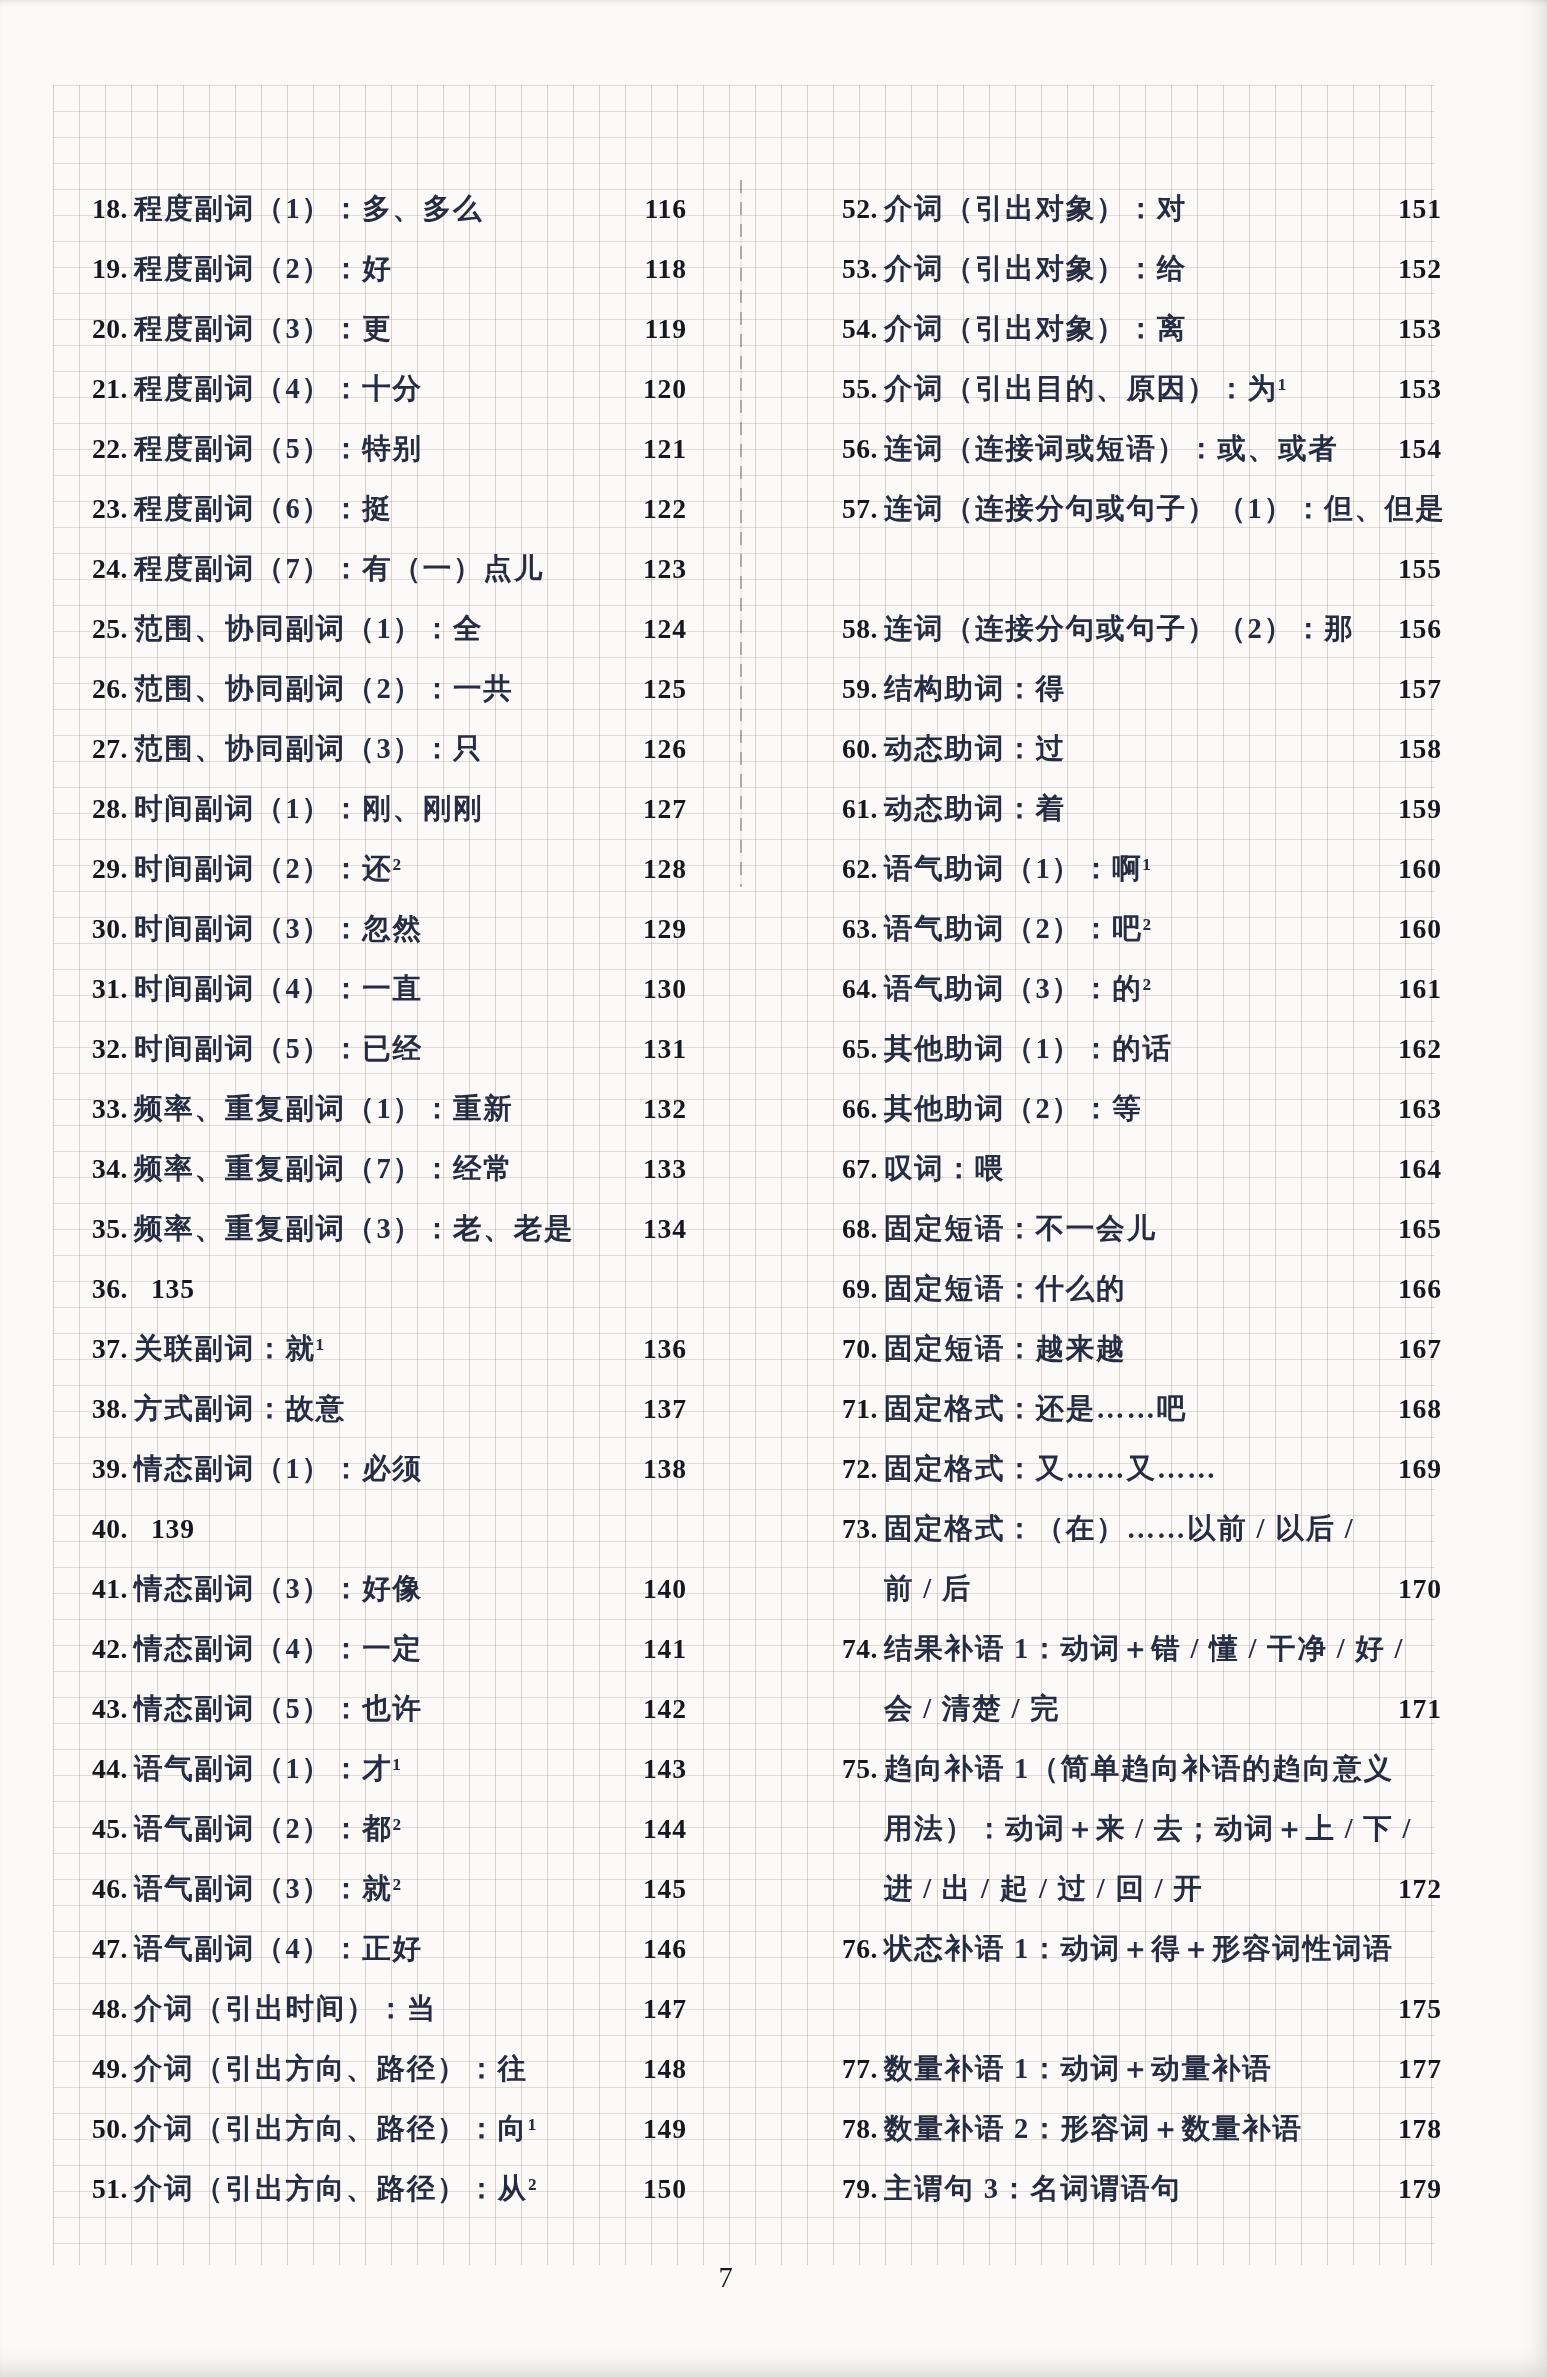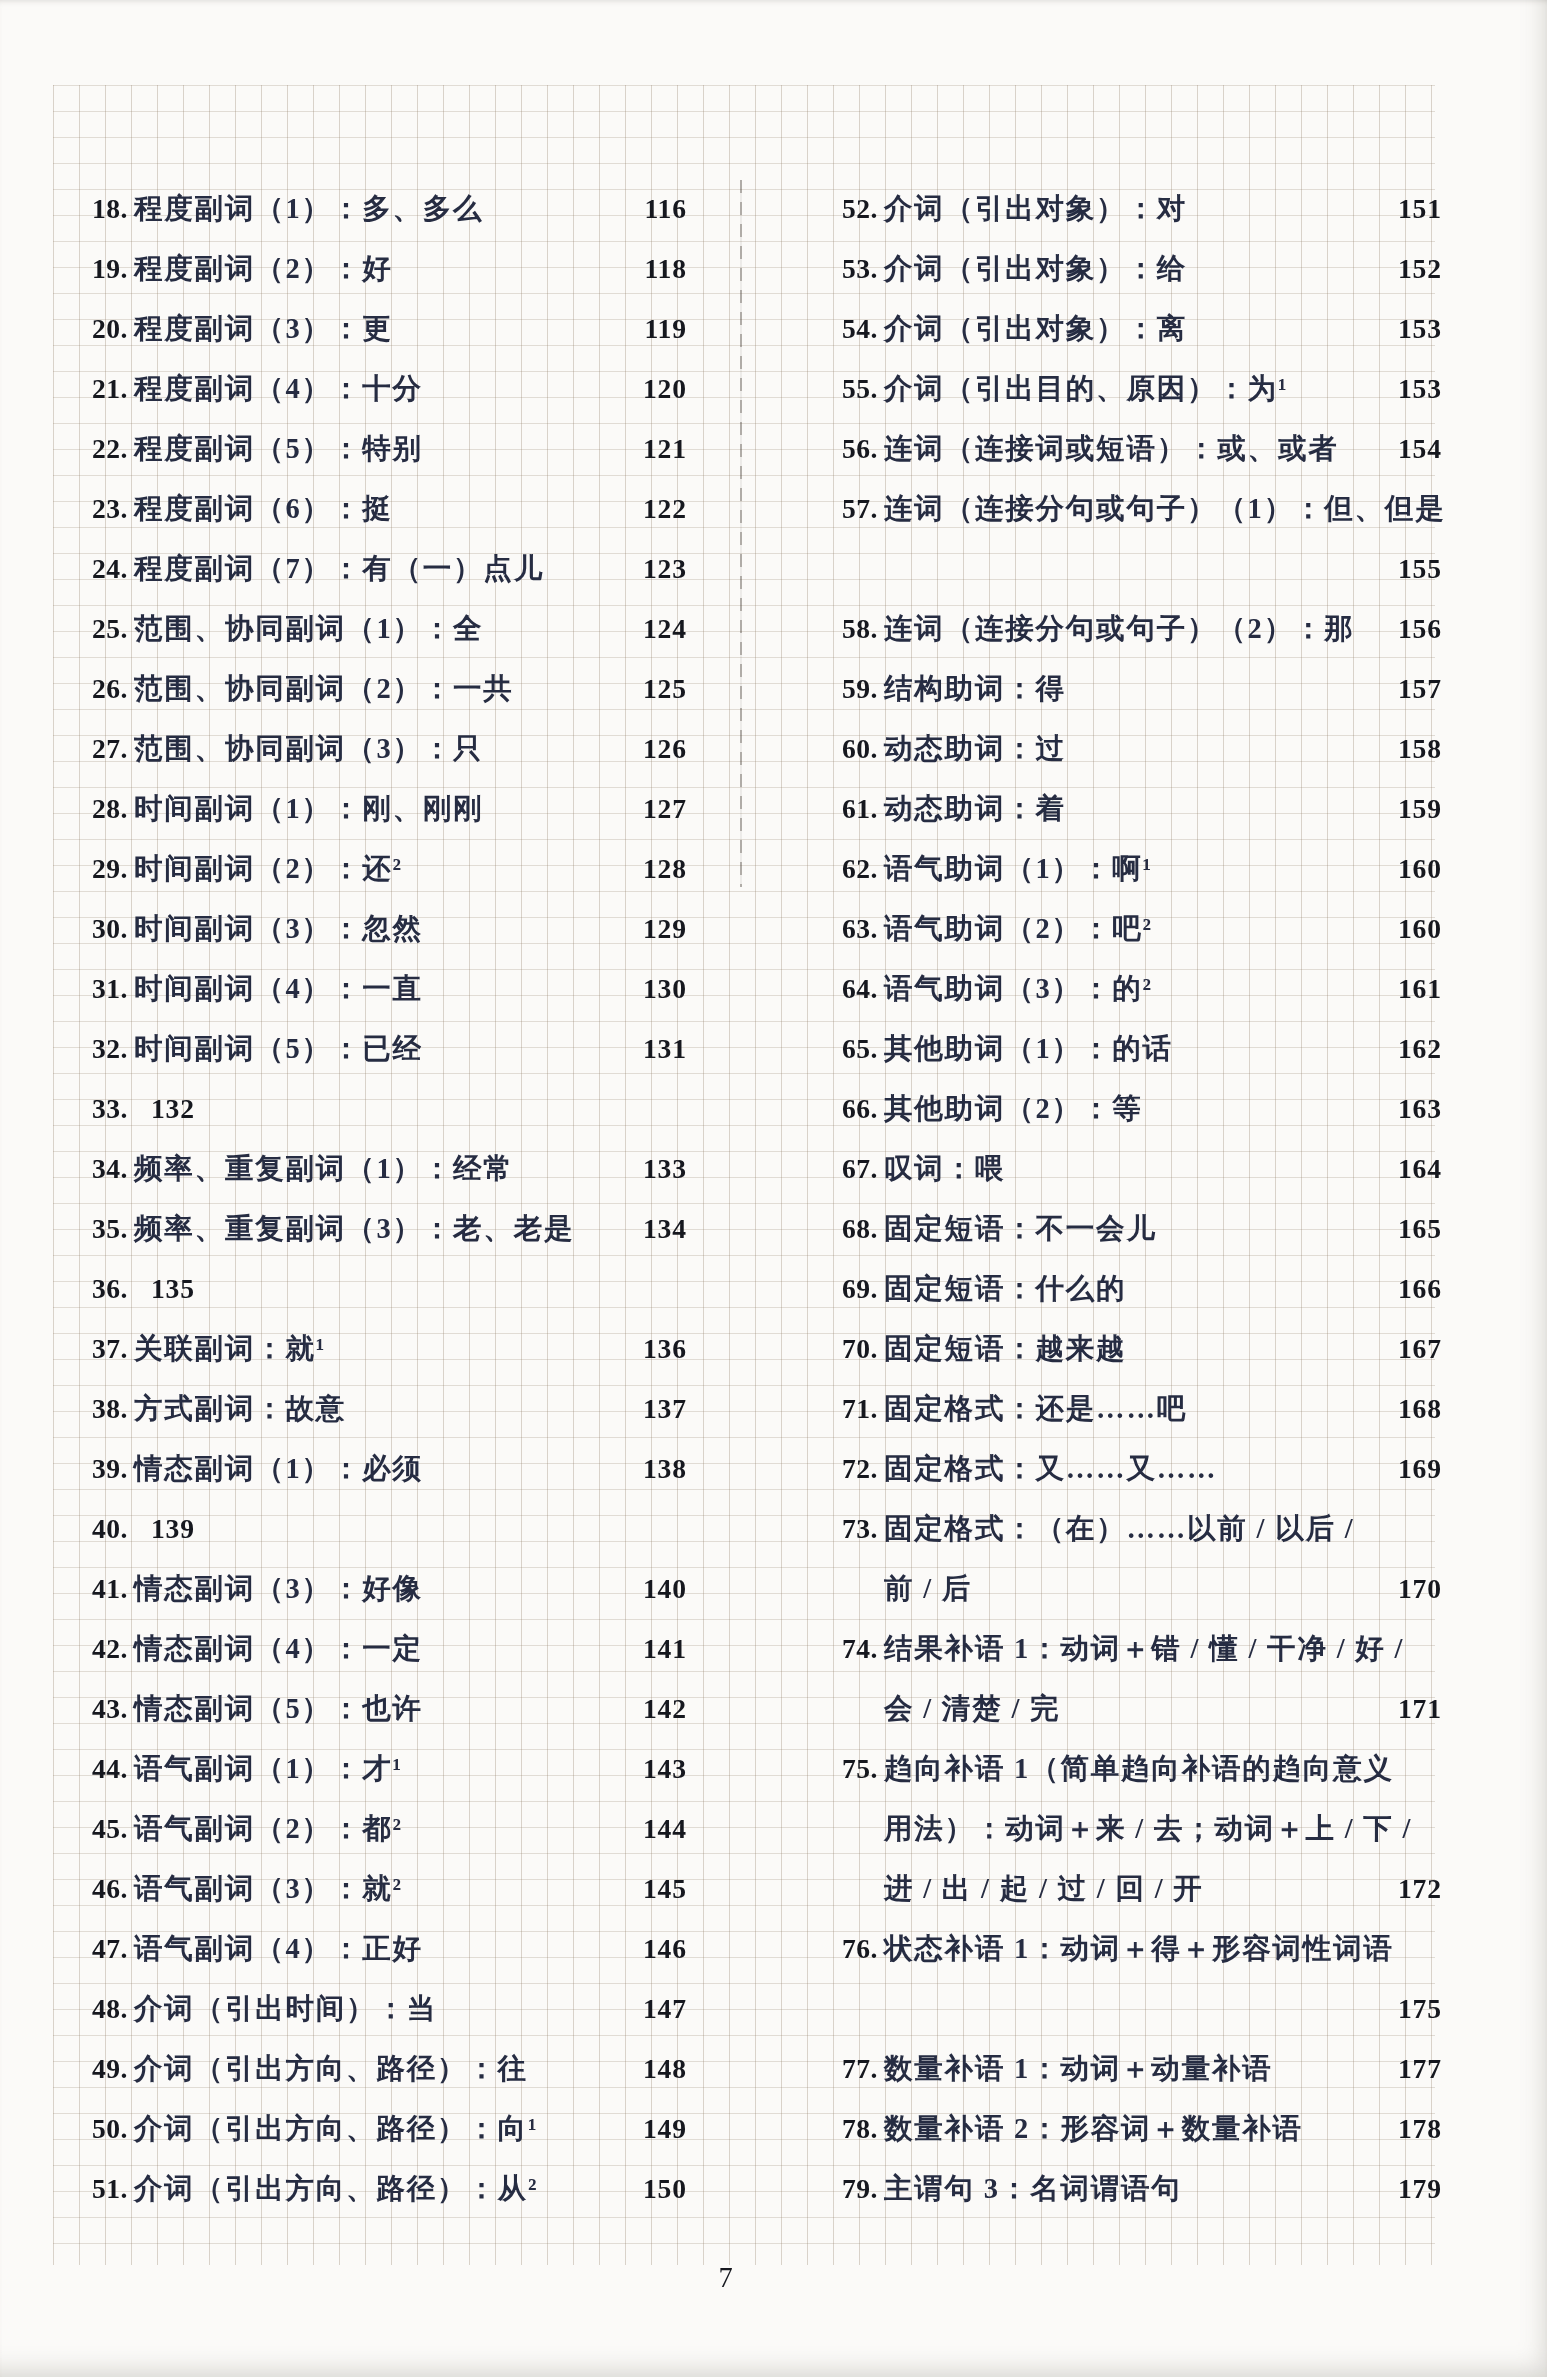--- a/index.html
+++ b/index.html
@@ -131,25 +131,26 @@
         <span class="title">时间副词（4）：一直</span>
         <span class="page-num">130</span>
       </div>
       <div class="row">
         <span class="num">32.</span>
         <span class="title">时间副词（5）：已经</span>
         <span class="page-num">131</span>
       </div>
       <div class="row">
         <span class="num">33.</span>
+        <span class="title">频率、重复副词（1）：重新</span>
         <span class="page-num">132</span>
       </div>
       <div class="row">
         <span class="num">34.</span>
-        <span class="title">频率、重复副词（1）：经常</span>
+        <span class="title">频率、重复副词（7）：经常</span>
         <span class="page-num">133</span>
       </div>
       <div class="row">
         <span class="num">35.</span>
         <span class="title">频率、重复副词（3）：老、老是</span>
         <span class="page-num">134</span>
       </div>
       <div class="row">
         <span class="num">36.</span>
         <span class="page-num">135</span>

